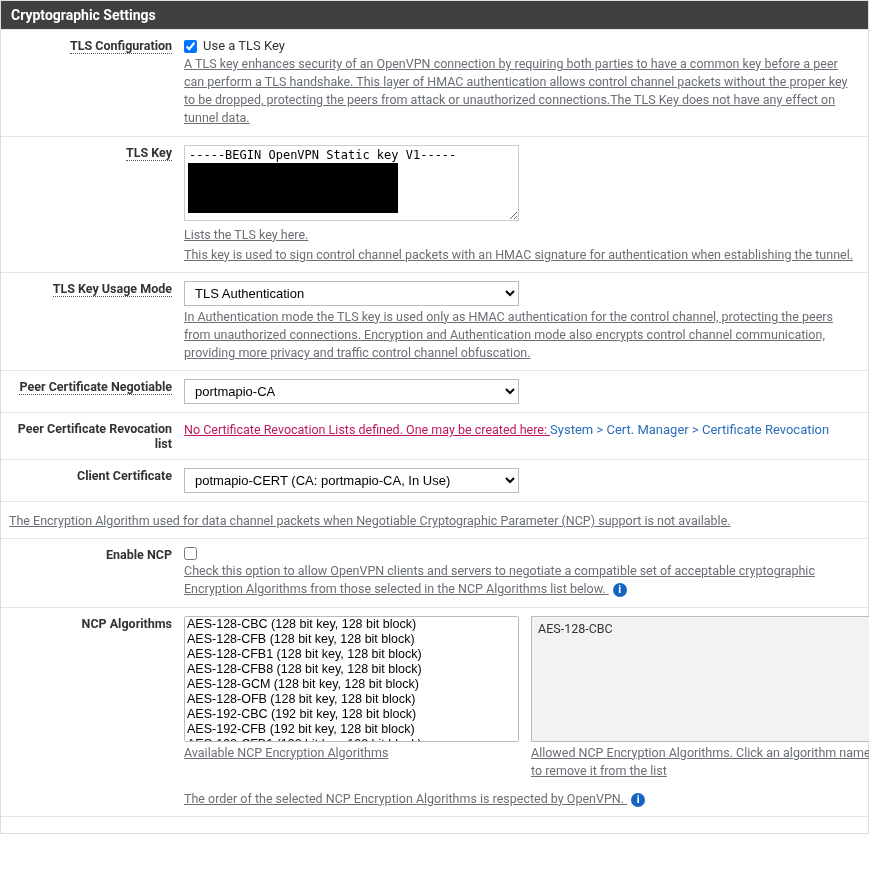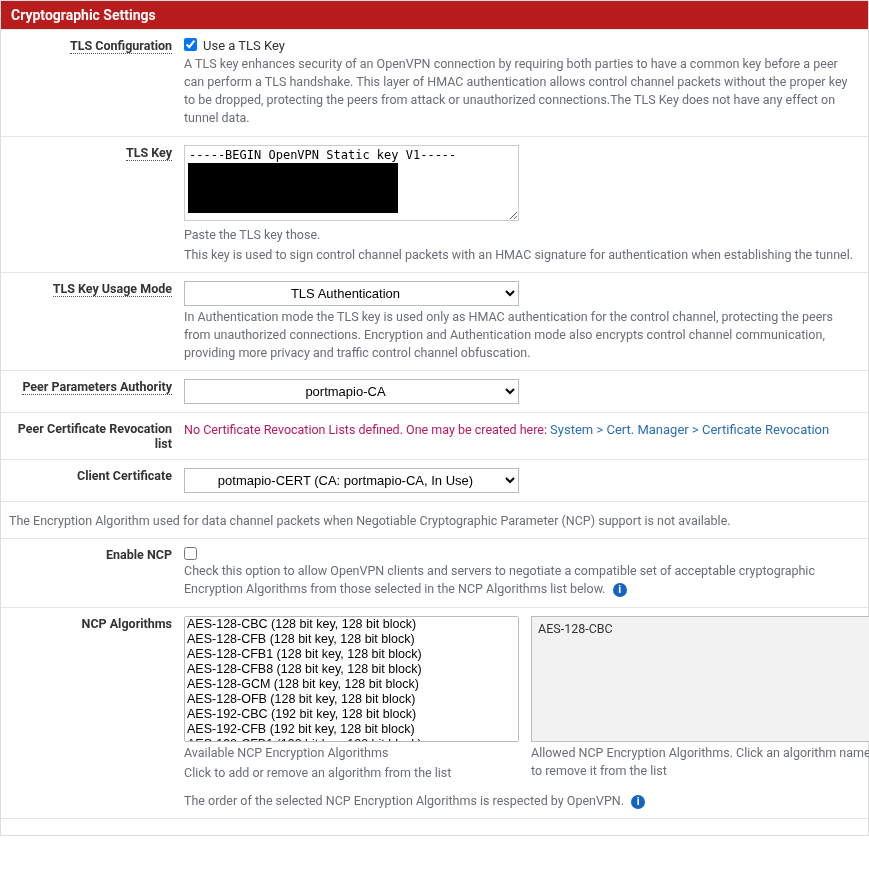--- a/index.html
+++ b/index.html
@@ -6,21 +6,21 @@
   body {
     margin: 0;
     font-family: -apple-system, BlinkMacSystemFont, "Segoe UI", Roboto, Helvetica, Arial, sans-serif;
     font-size: 13px;
     color: #333;
     background: #fff;
     width: 869px;
   }
   .panel { border: 1px solid #ddd; }
   .panel-header {
-    background: #b91c1c;
+    background: #404040;
     color: #fff;
     padding: 6px 10px;
     font-size: 14px;
     font-weight: bold;
   }
   .row {
     display: flex;
     border-top: 1px solid #e5e5e5;
     padding: 8px 8px;
   }
@@ -34,22 +34,23 @@
     color: #333;
     font-weight: bold;
   }
   .label-col.underlined span { border-bottom: 1px dotted #555; cursor: help; }
   .field-col { flex: 1; }
   .help {
     color: #6a6f75;
     font-size: 12.5px;
     margin-top: 2px;
     line-height: 1.45;
-  }
-  .chk-row { display: flex; align-items: flex-start; gap: 6px; }
+    text-decoration: underline;
+  }
+  .chk-row { display: flex; align-items: flex-end; gap: 6px; }
   .chk-row label { font-size: 13px; color: #333; }
   input[type=checkbox] { margin: 0; }
   textarea {
     width: 335px;
     height: 76px;
     font-family: monospace;
     font-size: 12px;
     resize: both;
     padding: 2px 4px;
     border: 1px solid #ccc;
@@ -60,21 +61,20 @@
     height: 50px;
     background: #000;
     vertical-align: top;
   }
   select.wide {
     width: 335px;
     font-size: 13px;
     padding: 3px 6px;
     border: 1px solid #bbb;
     background: #fff;
-    text-align: center;
   }
   select.multi {
     width: 335px;
     height: 126px;
     font-size: 12.5px;
     border: 1px solid #bbb;
   }
   .ncp-wrap { display: flex; gap: 12px; }
   .ncp-col { flex: 1; }
   .ncp-allowed {
@@ -118,37 +118,37 @@
     </div>
   </div>
 
   <div class="row">
     <div class="label-col underlined"><span>TLS Key</span></div>
     <div class="field-col">
       <div style="position:relative;width:330px;">
         <textarea readonly="" style="">-----BEGIN OpenVPN Static key V1-----</textarea>
         <div style="position:absolute;top:18px;left:4px;"><span class="redact"></span></div>
       </div>
-      <div class="help">Paste the TLS key those.</div>
+      <div class="help">Lists the TLS key here.</div>
       <div class="help">This key is used to sign control channel packets with an HMAC signature for authentication when establishing the tunnel.</div>
     </div>
   </div>
 
   <div class="row">
     <div class="label-col underlined"><span>TLS Key Usage Mode</span></div>
     <div class="field-col">
       <select class="wide">
         <option>TLS Authentication</option>
       </select>
       <div class="help">In Authentication mode the TLS key is used only as HMAC authentication for the control channel, protecting the peers from unauthorized connections. Encryption and Authentication mode also encrypts control channel communication, providing more privacy and traffic control channel obfuscation.</div>
     </div>
   </div>
 
   <div class="row">
-    <div class="label-col underlined"><span>Peer Parameters Authority</span></div>
+    <div class="label-col underlined"><span>Peer Certificate Negotiable</span></div>
     <div class="field-col">
       <select class="wide">
         <option>portmapio-CA</option>
       </select>
     </div>
   </div>
 
   <div class="row">
     <div class="label-col"><span>Peer Certificate Revocation list</span></div>
     <div class="field-col">
@@ -195,21 +195,20 @@
               <option>AES-128-CFB1 (128 bit key, 128 bit block)</option>
               <option>AES-128-CFB8 (128 bit key, 128 bit block)</option>
               <option>AES-128-GCM (128 bit key, 128 bit block)</option>
               <option>AES-128-OFB (128 bit key, 128 bit block)</option>
               <option>AES-192-CBC (192 bit key, 128 bit block)</option>
               <option>AES-192-CFB (192 bit key, 128 bit block)</option>
               <option>AES-192-CFB1 (192 bit key, 128 bit block)</option>
               <option>AES-192-CFB8 (192 bit key, 128 bit block)</option>
             </select>
           <div class="help">Available NCP Encryption Algorithms</div>
-          <div class="help">Click to add or remove an algorithm from the list</div>
         </div>
         <div class="ncp-col">
           <div class="ncp-allowed" id="ncp-allowed">
               <div>AES-128-CBC</div>
             </div>
           <div class="help">Allowed NCP Encryption Algorithms. Click an algorithm name to remove it from the list</div>
         </div>
       </div>
       <div class="help" style="margin-top:10px;">
         <span>The order of the selected NCP Encryption Algorithms is respected by OpenVPN.</span>

